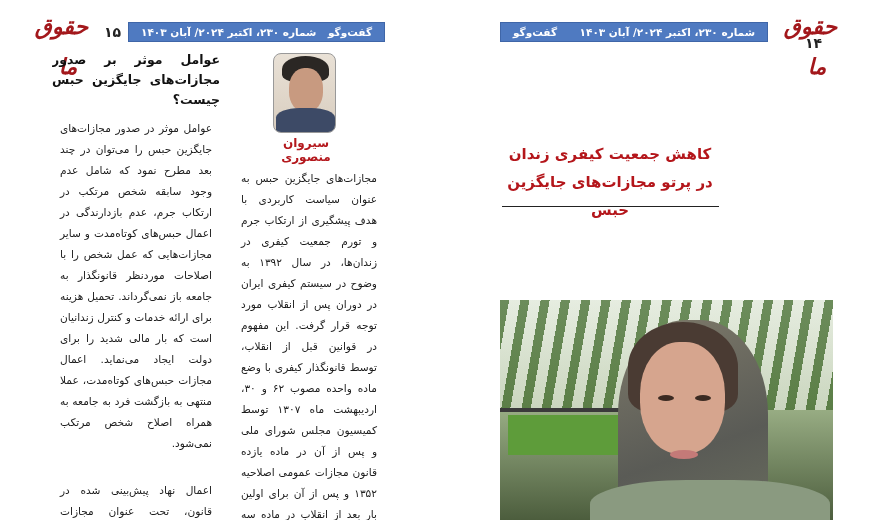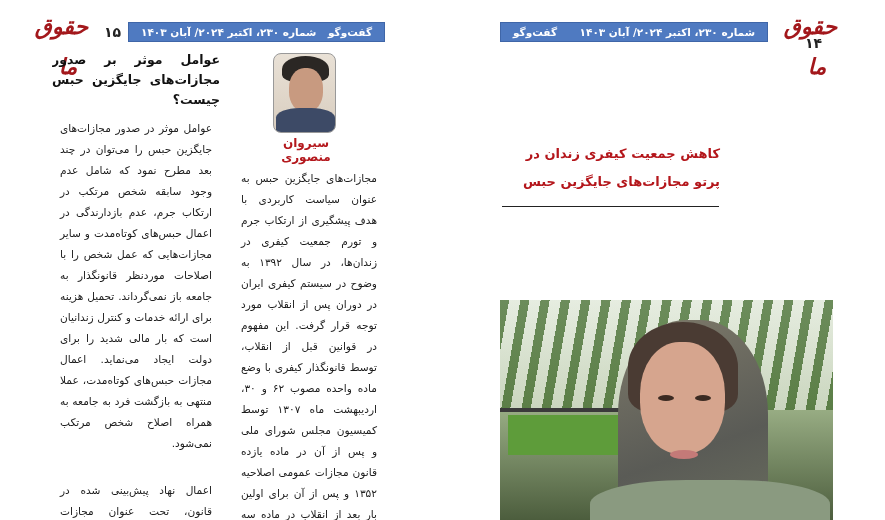--- a/index.html
+++ b/index.html
@@ -52,22 +52,22 @@
   .portrait-frame .shirt {
     position: absolute; left: 2px; bottom: 0; width: 59px; height: 24px;
     border-radius: 40% 40% 0 0; background: #3d4a66;
   }
   .caption-name {
     position: absolute; left: 258px; top: 136px; width: 96px; text-align: center;
     direction: rtl; color: #b4181d; font-size: 12px; font-weight: bold;
   }
 
   .headline {
-    position: absolute; left: 500px; top: 140px; width: 220px; direction: rtl; 
-    color: #b4161b; font-size: 13px; font-weight: bold; line-height: 28px;
+    position: absolute; left: 500px; top: 140px; width: 220px; direction: rtl; text-align: center;
+    color: #b4161b; font-size: 15px; font-weight: bold; line-height: 28px;
   }
   .headline-rule {
     position: absolute; left: 502px; top: 206px; width: 217px; height: 1px; background: #222;
   }
 
   .photo {
     position: absolute; left: 500px; top: 300px; width: 333px; height: 220px; overflow: hidden;
     background: linear-gradient(180deg, #dfe8d8 0%, #9fb48a 45%, #4c5d3d 100%);
   }
   .photo .stripes {

